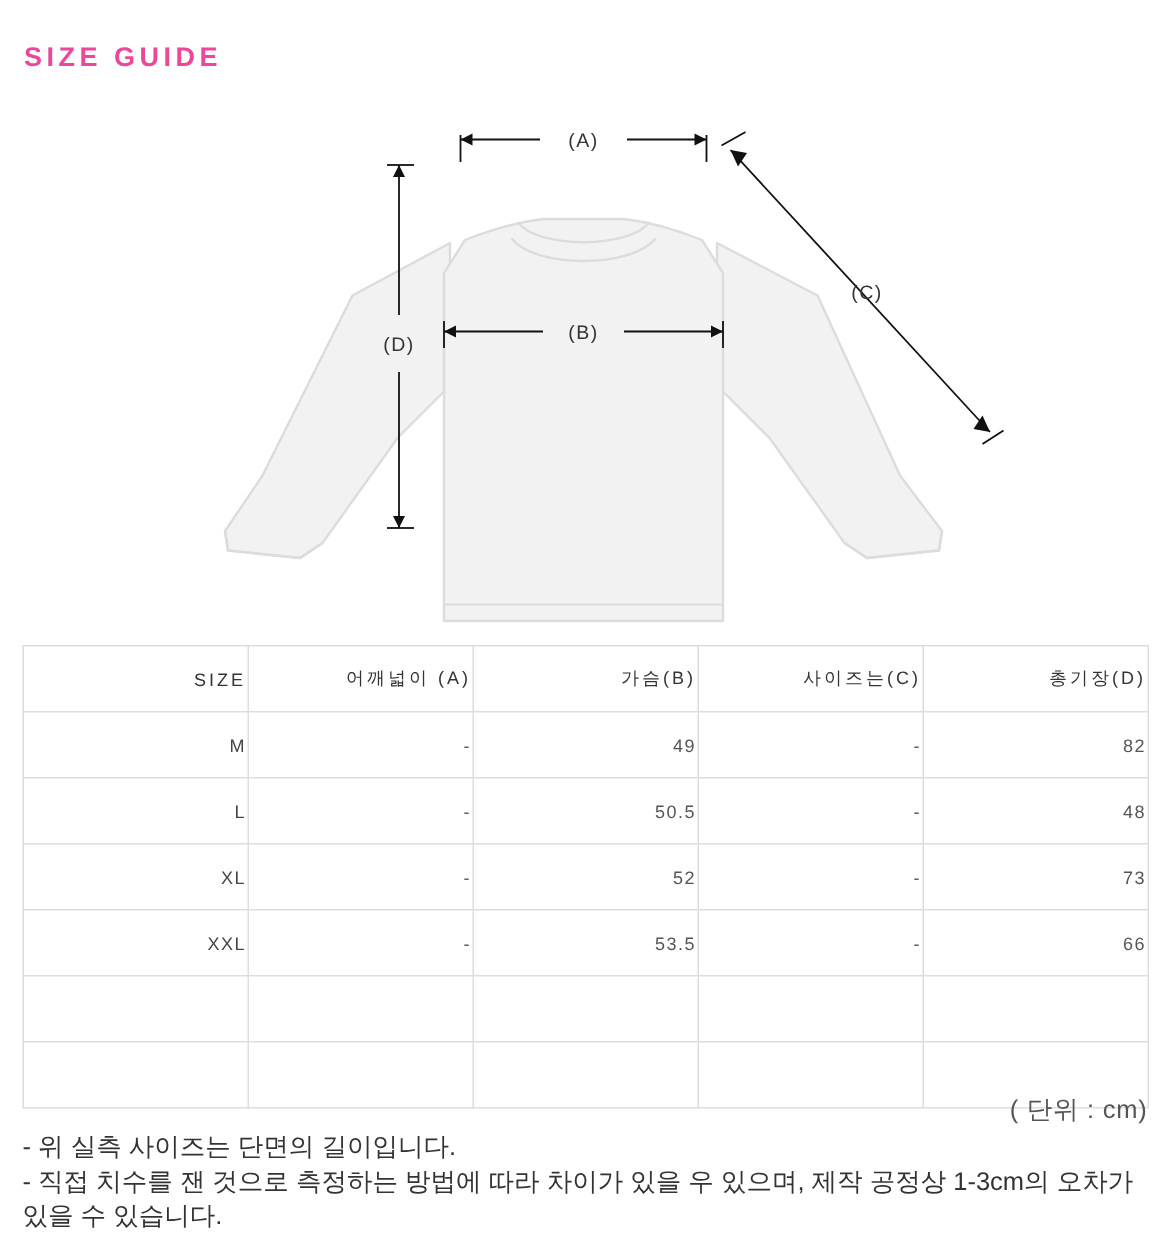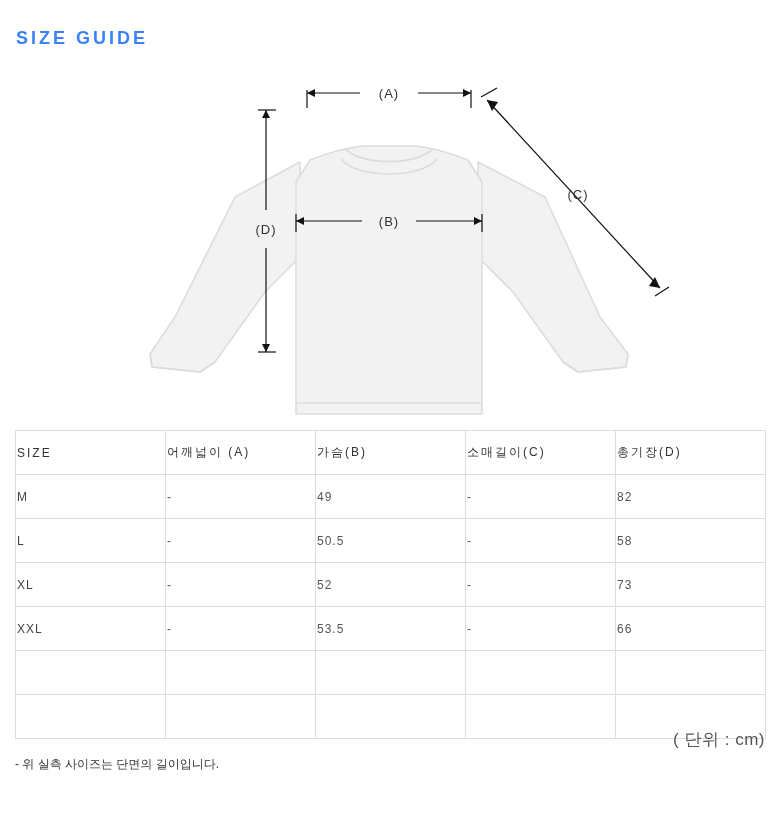--- a/index.html
+++ b/index.html
@@ -19,21 +19,21 @@
     width: 780px;
     height: 824px;
     overflow: hidden;
   }
   .title {
     position: absolute;
     left: 16px;
     top: 28px;
     font-size: 18px;
     letter-spacing: 3px;
-    color: #3b82f6;
+    color: #ec4899;
     font-weight: bold;
   }
   .diagram {
     position: absolute;
     left: 0;
     top: 62px;
     width: 780px;
     height: 360px;
   }
   .table-wrap {
@@ -44,21 +44,21 @@
   }
   table.size-table {
     border-collapse: collapse;
     width: 750px;
     table-layout: fixed;
   }
   table.size-table th,
   table.size-table td {
     border: 1px solid #dddddd;
     height: 41px;
-    text-align: left;
+    text-align: right;
     vertical-align: middle;
     font-size: 12px;
     letter-spacing: 1px;
     color: #555555;
     font-weight: normal;
   }
   table.size-table thead th {
     color: #333333;
     letter-spacing: 2px;
   }
@@ -77,21 +77,21 @@
     color: #555555;
     letter-spacing: 0.5px;
   }
   .notes {
     position: absolute;
     left: 15px;
     top: 753px;
     width: 750px;
   }
   .notes div {
-    font-size: 12px;
+    font-size: 17px;
     color: #333333;
     line-height: 23px;
     letter-spacing: 0px;
   }
 </style>
 </head>
 <body>
 
 <div class="page">
 
@@ -166,38 +166,38 @@
         <col style="width:150px">
         <col style="width:150px">
         <col style="width:150px">
         <col style="width:150px">
       </colgroup>
       <thead>
         <tr>
           <th>SIZE</th>
           <th>어깨넓이 (A)</th>
           <th>가슴(B)</th>
-          <th>소매길이(C)</th>
+          <th>사이즈는(C)</th>
           <th>총기장(D)</th>
         </tr>
       </thead>
       <tbody>
         <tr>
           <td class="size-name">M</td>
           <td>-</td>
           <td>49</td>
           <td>-</td>
           <td>82</td>
         </tr>
         <tr>
           <td class="size-name">L</td>
           <td>-</td>
           <td>50.5</td>
           <td>-</td>
-          <td>58</td>
+          <td>48</td>
         </tr>
         <tr>
           <td class="size-name">XL</td>
           <td>-</td>
           <td>52</td>
           <td>-</td>
           <td>73</td>
         </tr>
         <tr>
           <td class="size-name">XXL</td>
@@ -221,15 +221,16 @@
           <td></td>
         </tr>
       </tbody>
     </table>
   </div>
 
   <div class="unit">( 단위 : cm)</div>
 
   <div class="notes">
     <div>- 위 실측 사이즈는 단면의 길이입니다.</div>
+    <div>- 직접 치수를 잰 것으로 측정하는 방법에 따라 차이가 있을 우 있으며, 제작 공정상 1-3cm의 오차가 있을 수 있습니다.</div>
   </div>
 
 </div>
 
 </body></html>

